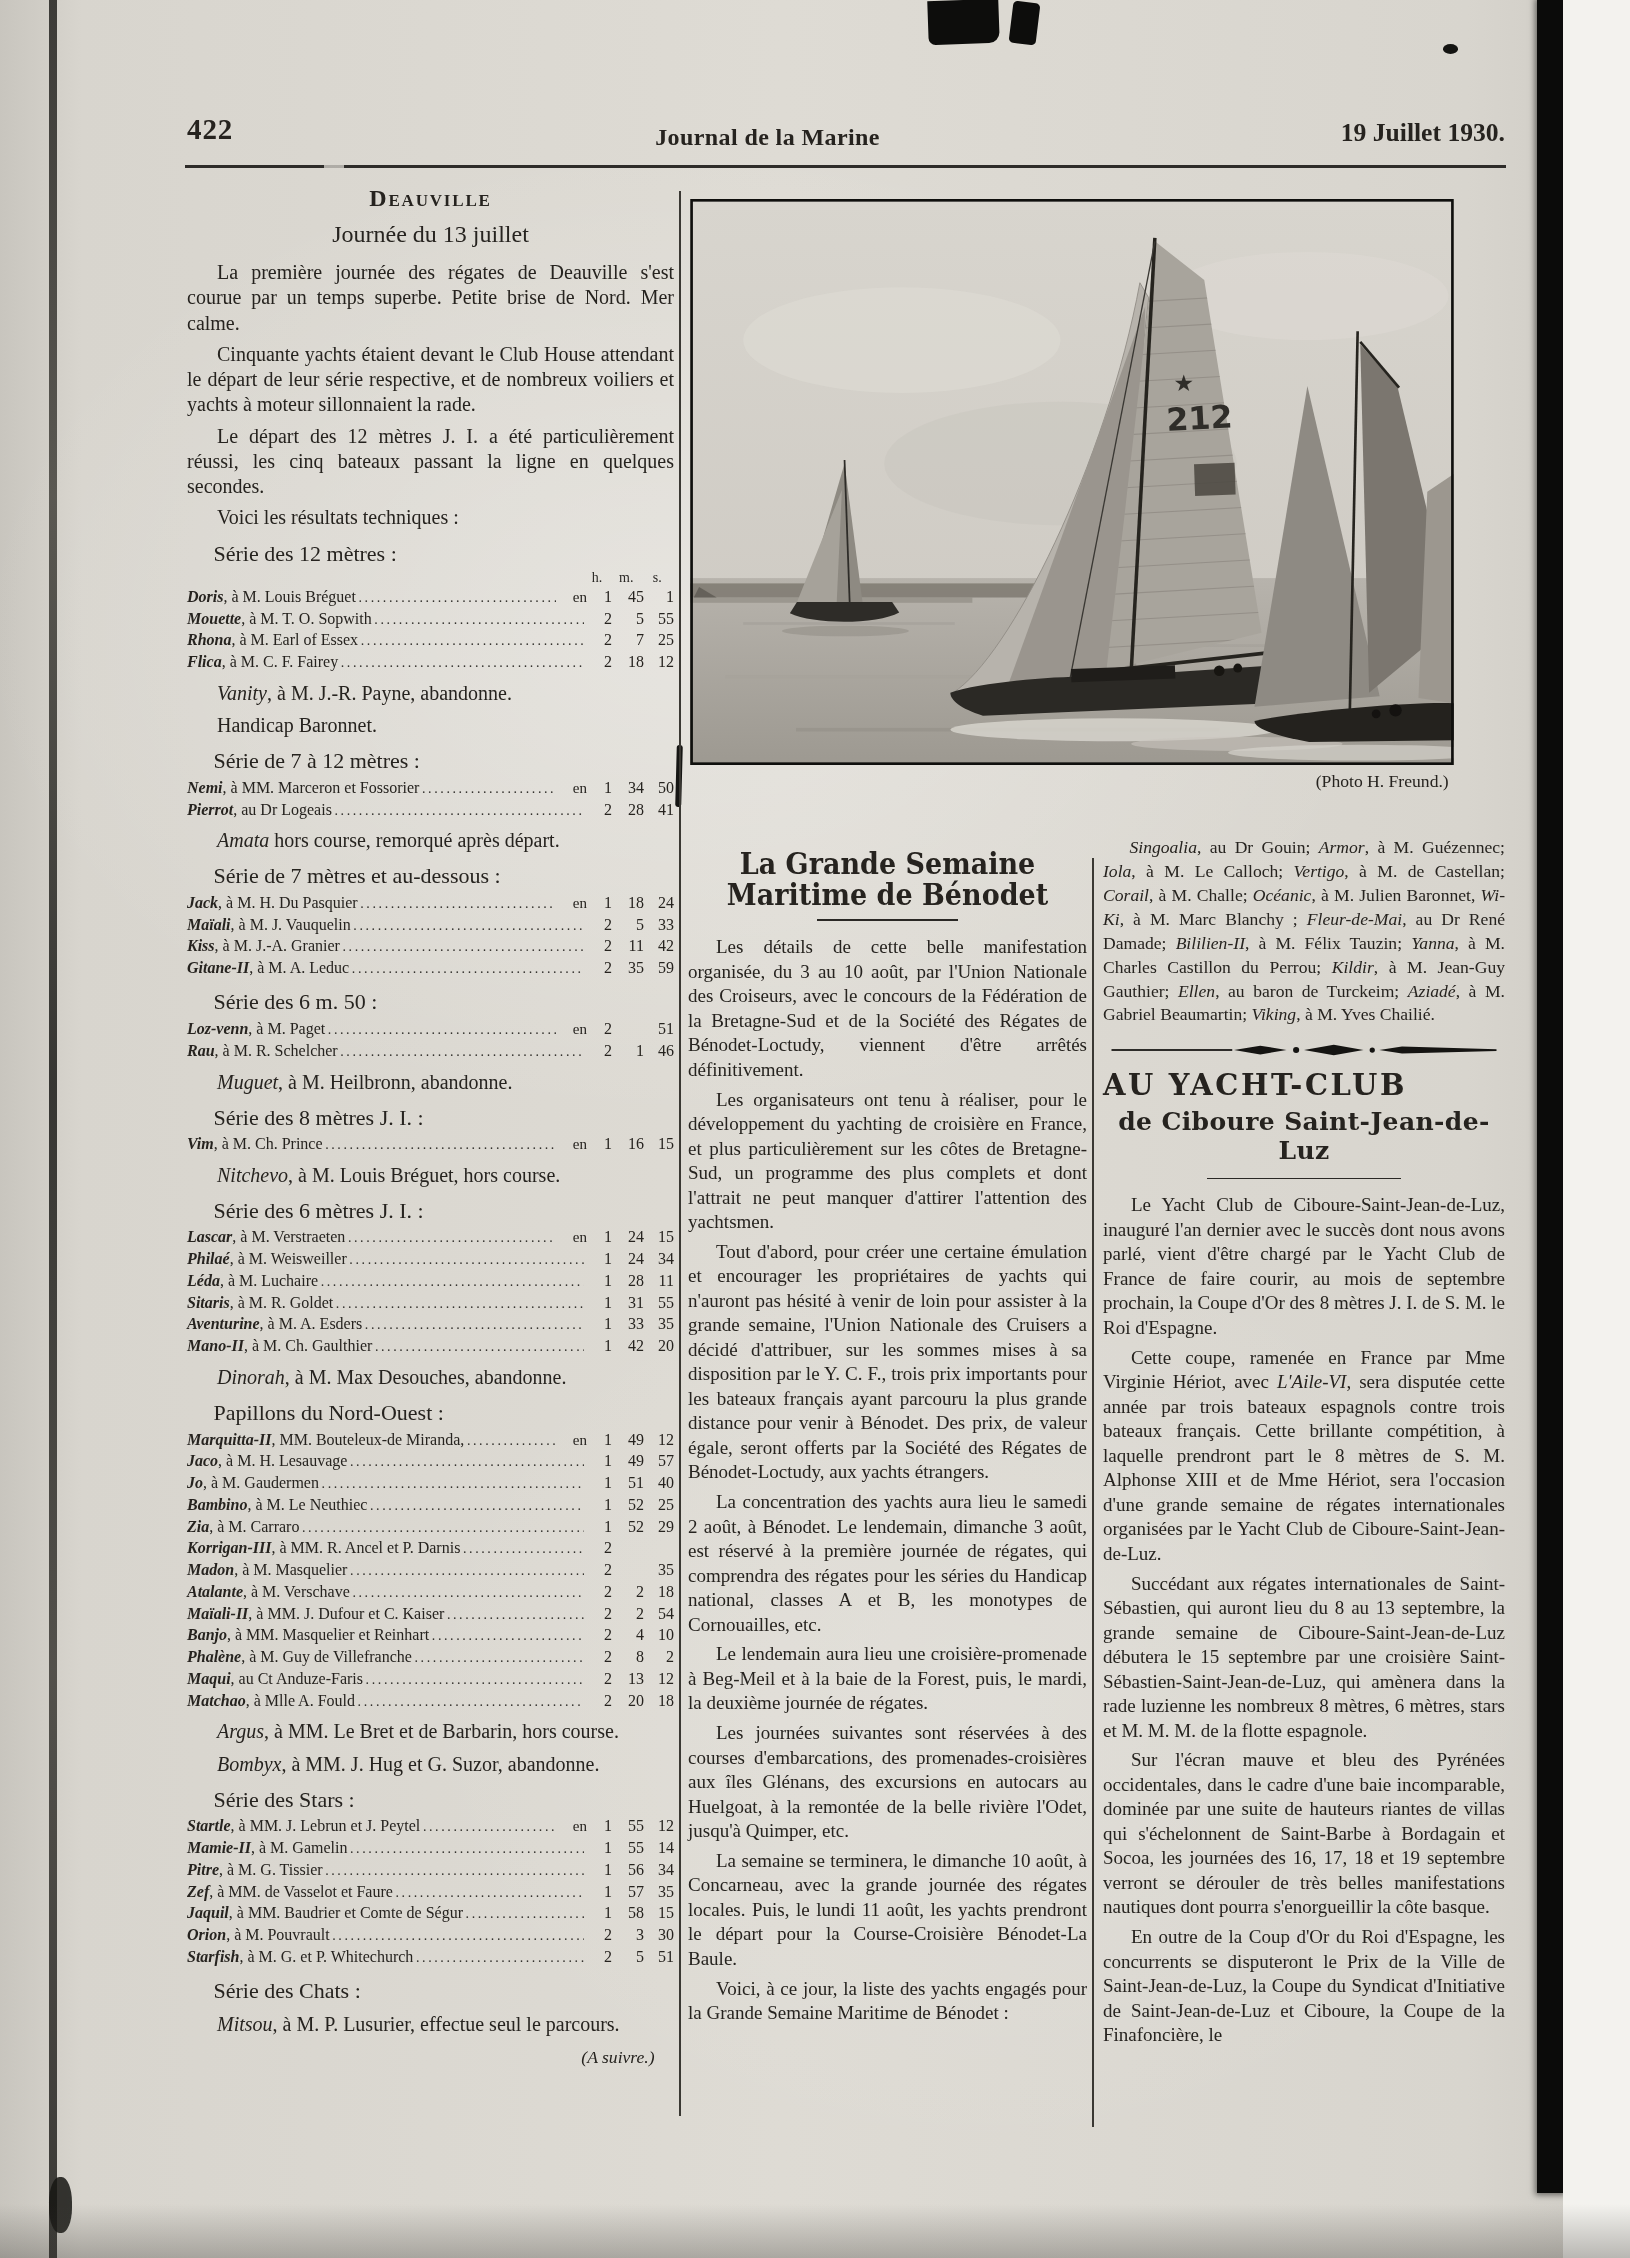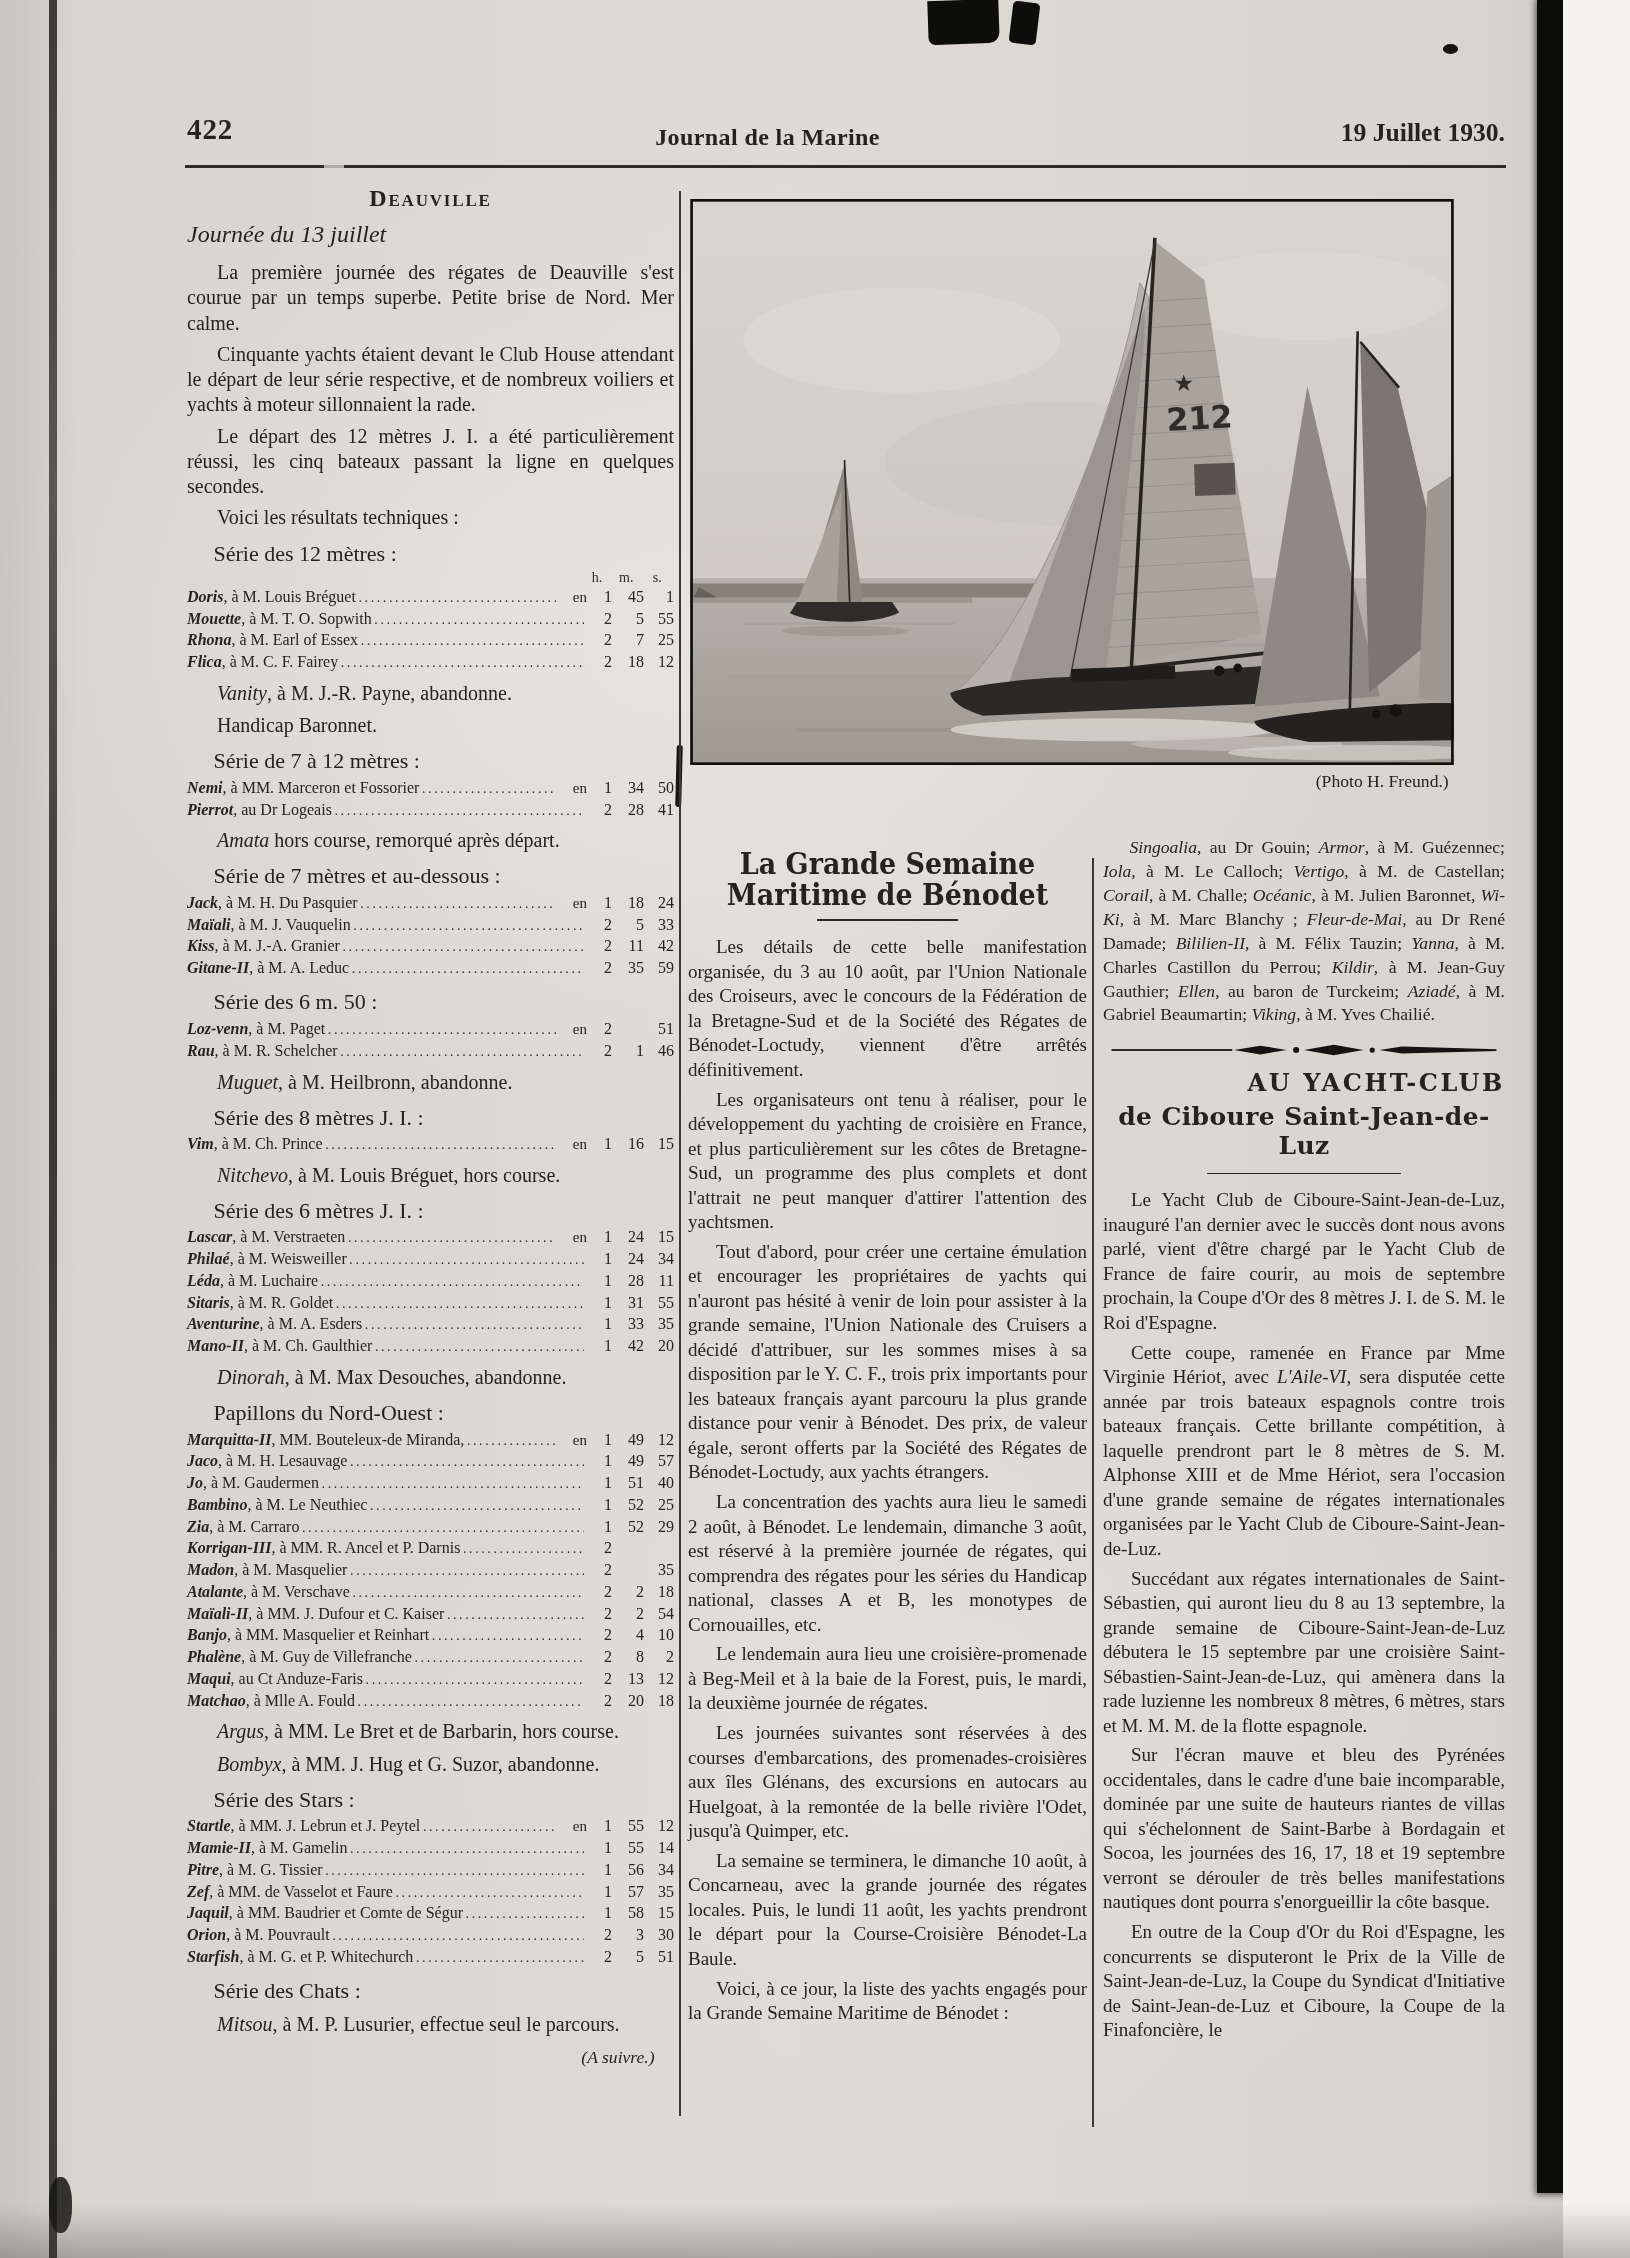--- a/index.html
+++ b/index.html
@@ -40,21 +40,21 @@
   .vrule1{left:679px;top:191px;width:1.8px;height:1925px;background:#3a3833;}
   .vrule2{left:1092px;top:858px;width:1.8px;height:1269px;background:#3a3833;}
   .photo-wrap{left:690px;top:199px;width:764px;}
   .photo-caption{margin-top:7px;text-align:center;font-size:17.6px;}
   .photo-credit{text-align:right;padding-right:5.3px;font-size:17.6px;margin-top:1.8px;}
   .col-mid{left:688px;top:849px;width:399px;}
   .col-right{left:1103px;top:836px;width:402px;}
   .it{font-style:italic;}
   
   .sc-head{text-align:center;font-variant:small-caps;font-size:24px;letter-spacing:1.8px;font-weight:600;}
-  .sub-it{font-style:italic;font-size:24px;margin:8.8px 0 12.4px;}
+  .sub-it{text-align:center;font-size:24px;margin:8.8px 0 12.4px;}
   .para{font-size:20px;line-height:1.26;text-align:justify;text-indent:30px;margin:0 0 6.2px;}
   .series-head{font-size:22px;margin:10.6px 0 2.6px;padding-left:26.5px;}
   .units{display:flex;justify-content:flex-end;font-size:14px;color:#2b2926;padding-right:1.8px;}
   .units .uh{width:26.5px;text-align:center;}
   .units .um{width:32px;text-align:center;}
   .units .us{width:30px;text-align:center;}
   .rrow{display:flex;align-items:baseline;font-size:16px;line-height:1.34;}
   .rrow .boat{font-style:italic;font-weight:700;white-space:nowrap;}
   .rrow .rest{white-space:nowrap;}
   .leader{flex:1 1 0;min-width:0;overflow:hidden;white-space:nowrap;margin:0 2.6px;color:#33312d;}
@@ -67,21 +67,21 @@
   .note .boat{font-style:italic;}
   .fin{text-align:right;font-style:italic;font-size:17.6px;margin-top:10.6px;padding-right:19.4px;}
   
   .mid-title{font-family:"DejaVu Serif",serif;font-size:27px;font-weight:700;text-align:center;
     line-height:1.06;transform:scaleY(1.08);transform-origin:top center;}
   .headline-rule{width:141px;height:2.6px;background:#2a2825;margin:12.4px auto 14px;}
   .bpara{font-size:19px;line-height:1.29;text-align:justify;text-indent:28px;margin:0 0 5.3px;}
   
   .cont{font-size:17.6px;line-height:1.36;text-align:justify;text-indent:26.5px;margin:0;}
   .orn{display:block;margin:16px auto 10.6px;width:388px;height:14px;}
-  .yc-title1{font-family:"DejaVu Serif",serif;font-size:24px;font-weight:700;text-align:right;letter-spacing:2.6px;}
+  .yc-title1{font-family:"DejaVu Serif",serif;font-size:29px;font-weight:700;text-align:left;letter-spacing:2.6px;}
   .yc-title2{font-family:"DejaVu Serif",serif;font-size:25px;font-weight:700;text-align:center;letter-spacing:0.4px;margin-top:5.3px;}
   .yc-rule{width:194px;height:1.8px;background:#2a2825;margin:12.4px auto 14px;}
 </style>
 </head>
 <body>
 
 <div class="abs scan-bg"></div>
 <div class="abs edge-left"></div>
 <div class="abs edge-black"></div>
 <div class="abs edge-white"></div>

